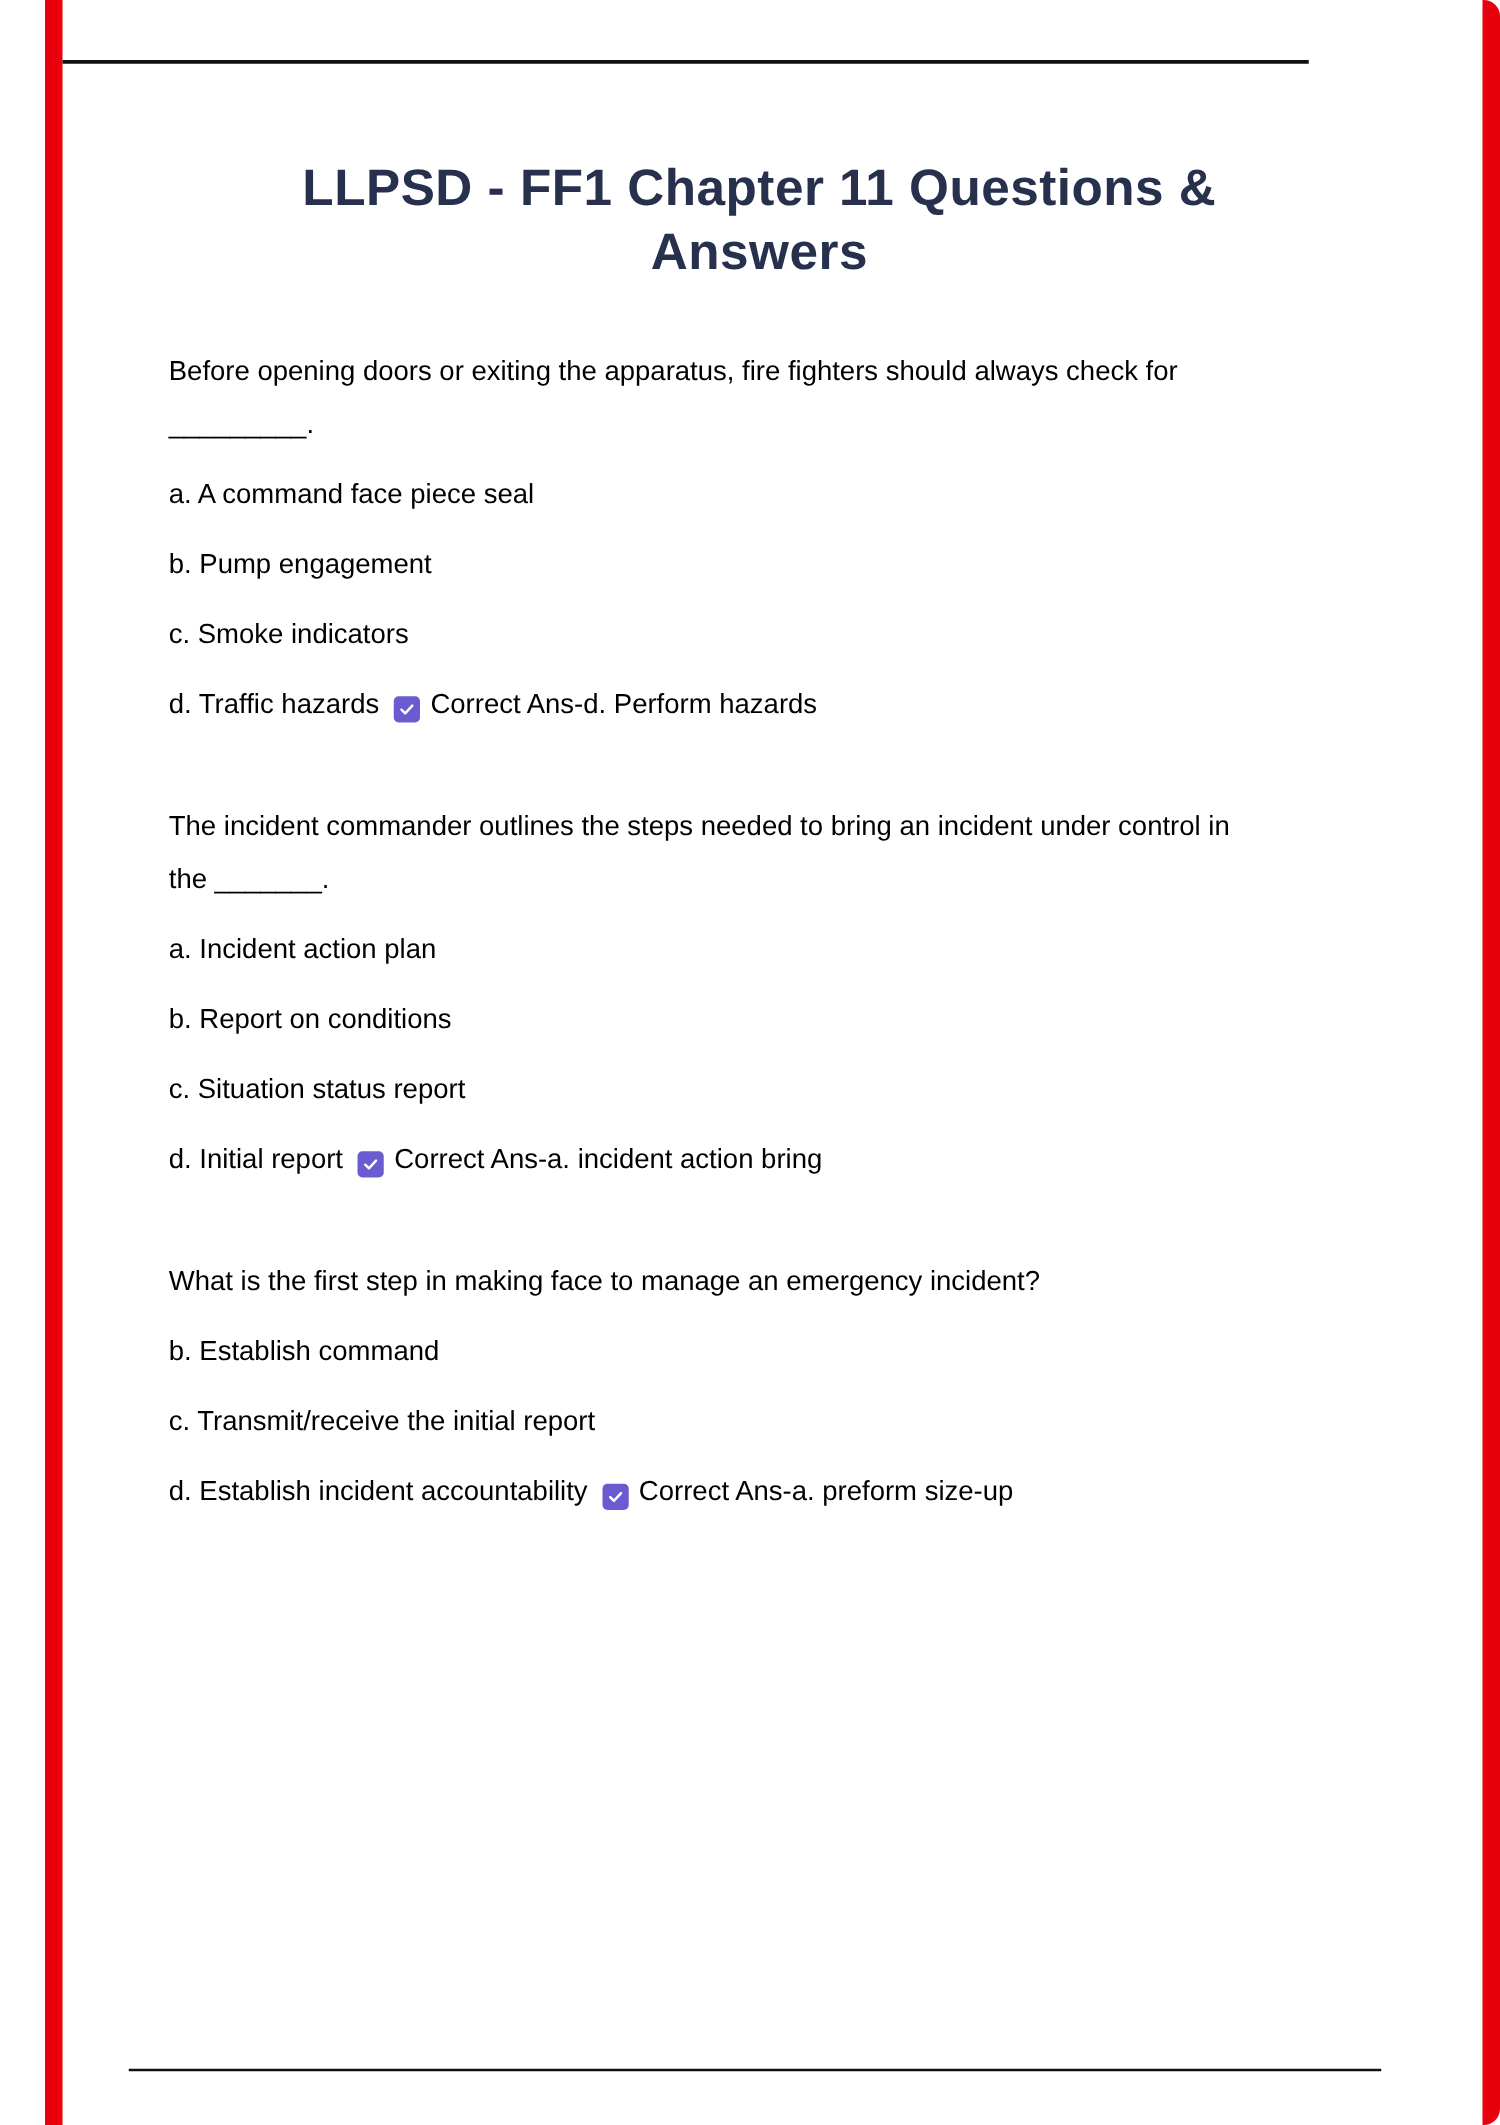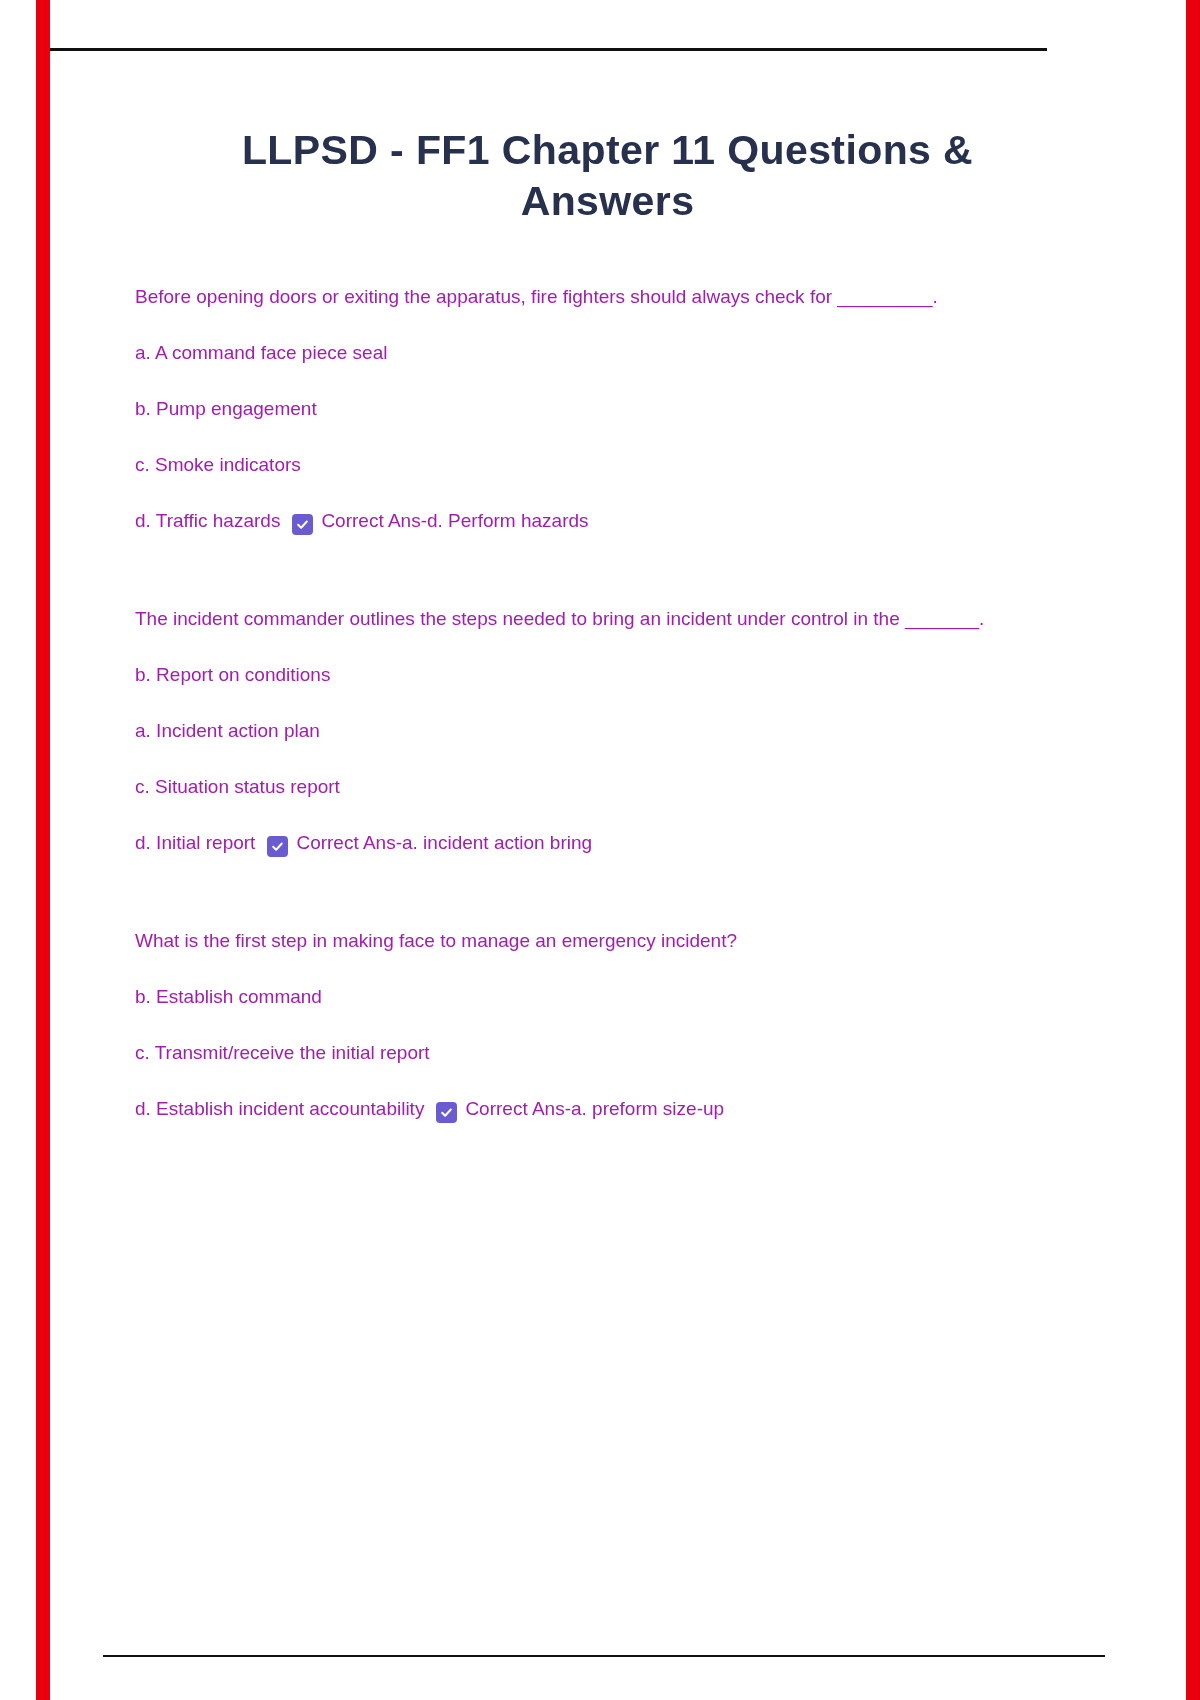--- a/index.html
+++ b/index.html
@@ -6,20 +6,21 @@
   html, body { background: #ffffff; }
   body { font-family: "Liberation Sans", sans-serif; color: #1a1a1a; }
 
   .page {
     position: relative;
     width: 1200px;
     height: 1700px;
     margin: 0 auto;
     background: #ffffff;
     overflow: hidden;
+    border-radius: 13px;
   }
 
   
   .red-bar {
     position: absolute;
     top: 0;
     height: 100%;
     width: 14px;
     background: #e8000d;
   }
@@ -56,24 +57,24 @@
     max-width: 880px;
     margin: 0 auto;
     letter-spacing: 0.4px;
   }
 
   .questions { margin-top: 48px; }
 
   .question { margin-bottom: 56px; }
 
   .q-line {
-    font-size: 19px;
+    font-size: 22px;
     line-height: 42px;
     margin-bottom: 14px;
-    color: #a21caf;
+    color: #000000;
   }
 
   .prompt { max-width: 872px; }
 
   .checkbox {
     display: inline-flex;
     align-items: center;
     justify-content: center;
     width: 21px;
     height: 21px;
@@ -108,22 +109,22 @@
           <span>d. Traffic hazards</span><span class="checkbox">
               <svg viewBox="0 0 24 24" width="13" height="13" aria-hidden="true">
                 <path d="M4 12.5l5.5 5.5L20 6.5" fill="none" stroke="#ffffff" stroke-width="3.6" stroke-linecap="round" stroke-linejoin="round"></path>
               </svg>
             </span><span>Correct Ans-d. Perform hazards</span>
         </p>
       </section>
 
       <section class="question">
         <p class="q-line prompt">The incident commander outlines the steps needed to bring an incident under control in the _______.</p>
+        <p class="q-line">a. Incident action plan</p>
         <p class="q-line">b. Report on conditions</p>
-        <p class="q-line">a. Incident action plan</p>
         <p class="q-line">c. Situation status report</p>
         <p class="q-line">
           <span>d. Initial report</span><span class="checkbox">
               <svg viewBox="0 0 24 24" width="13" height="13" aria-hidden="true">
                 <path d="M4 12.5l5.5 5.5L20 6.5" fill="none" stroke="#ffffff" stroke-width="3.6" stroke-linecap="round" stroke-linejoin="round"></path>
               </svg>
             </span><span>Correct Ans-a. incident action bring</span>
         </p>
       </section>
 

